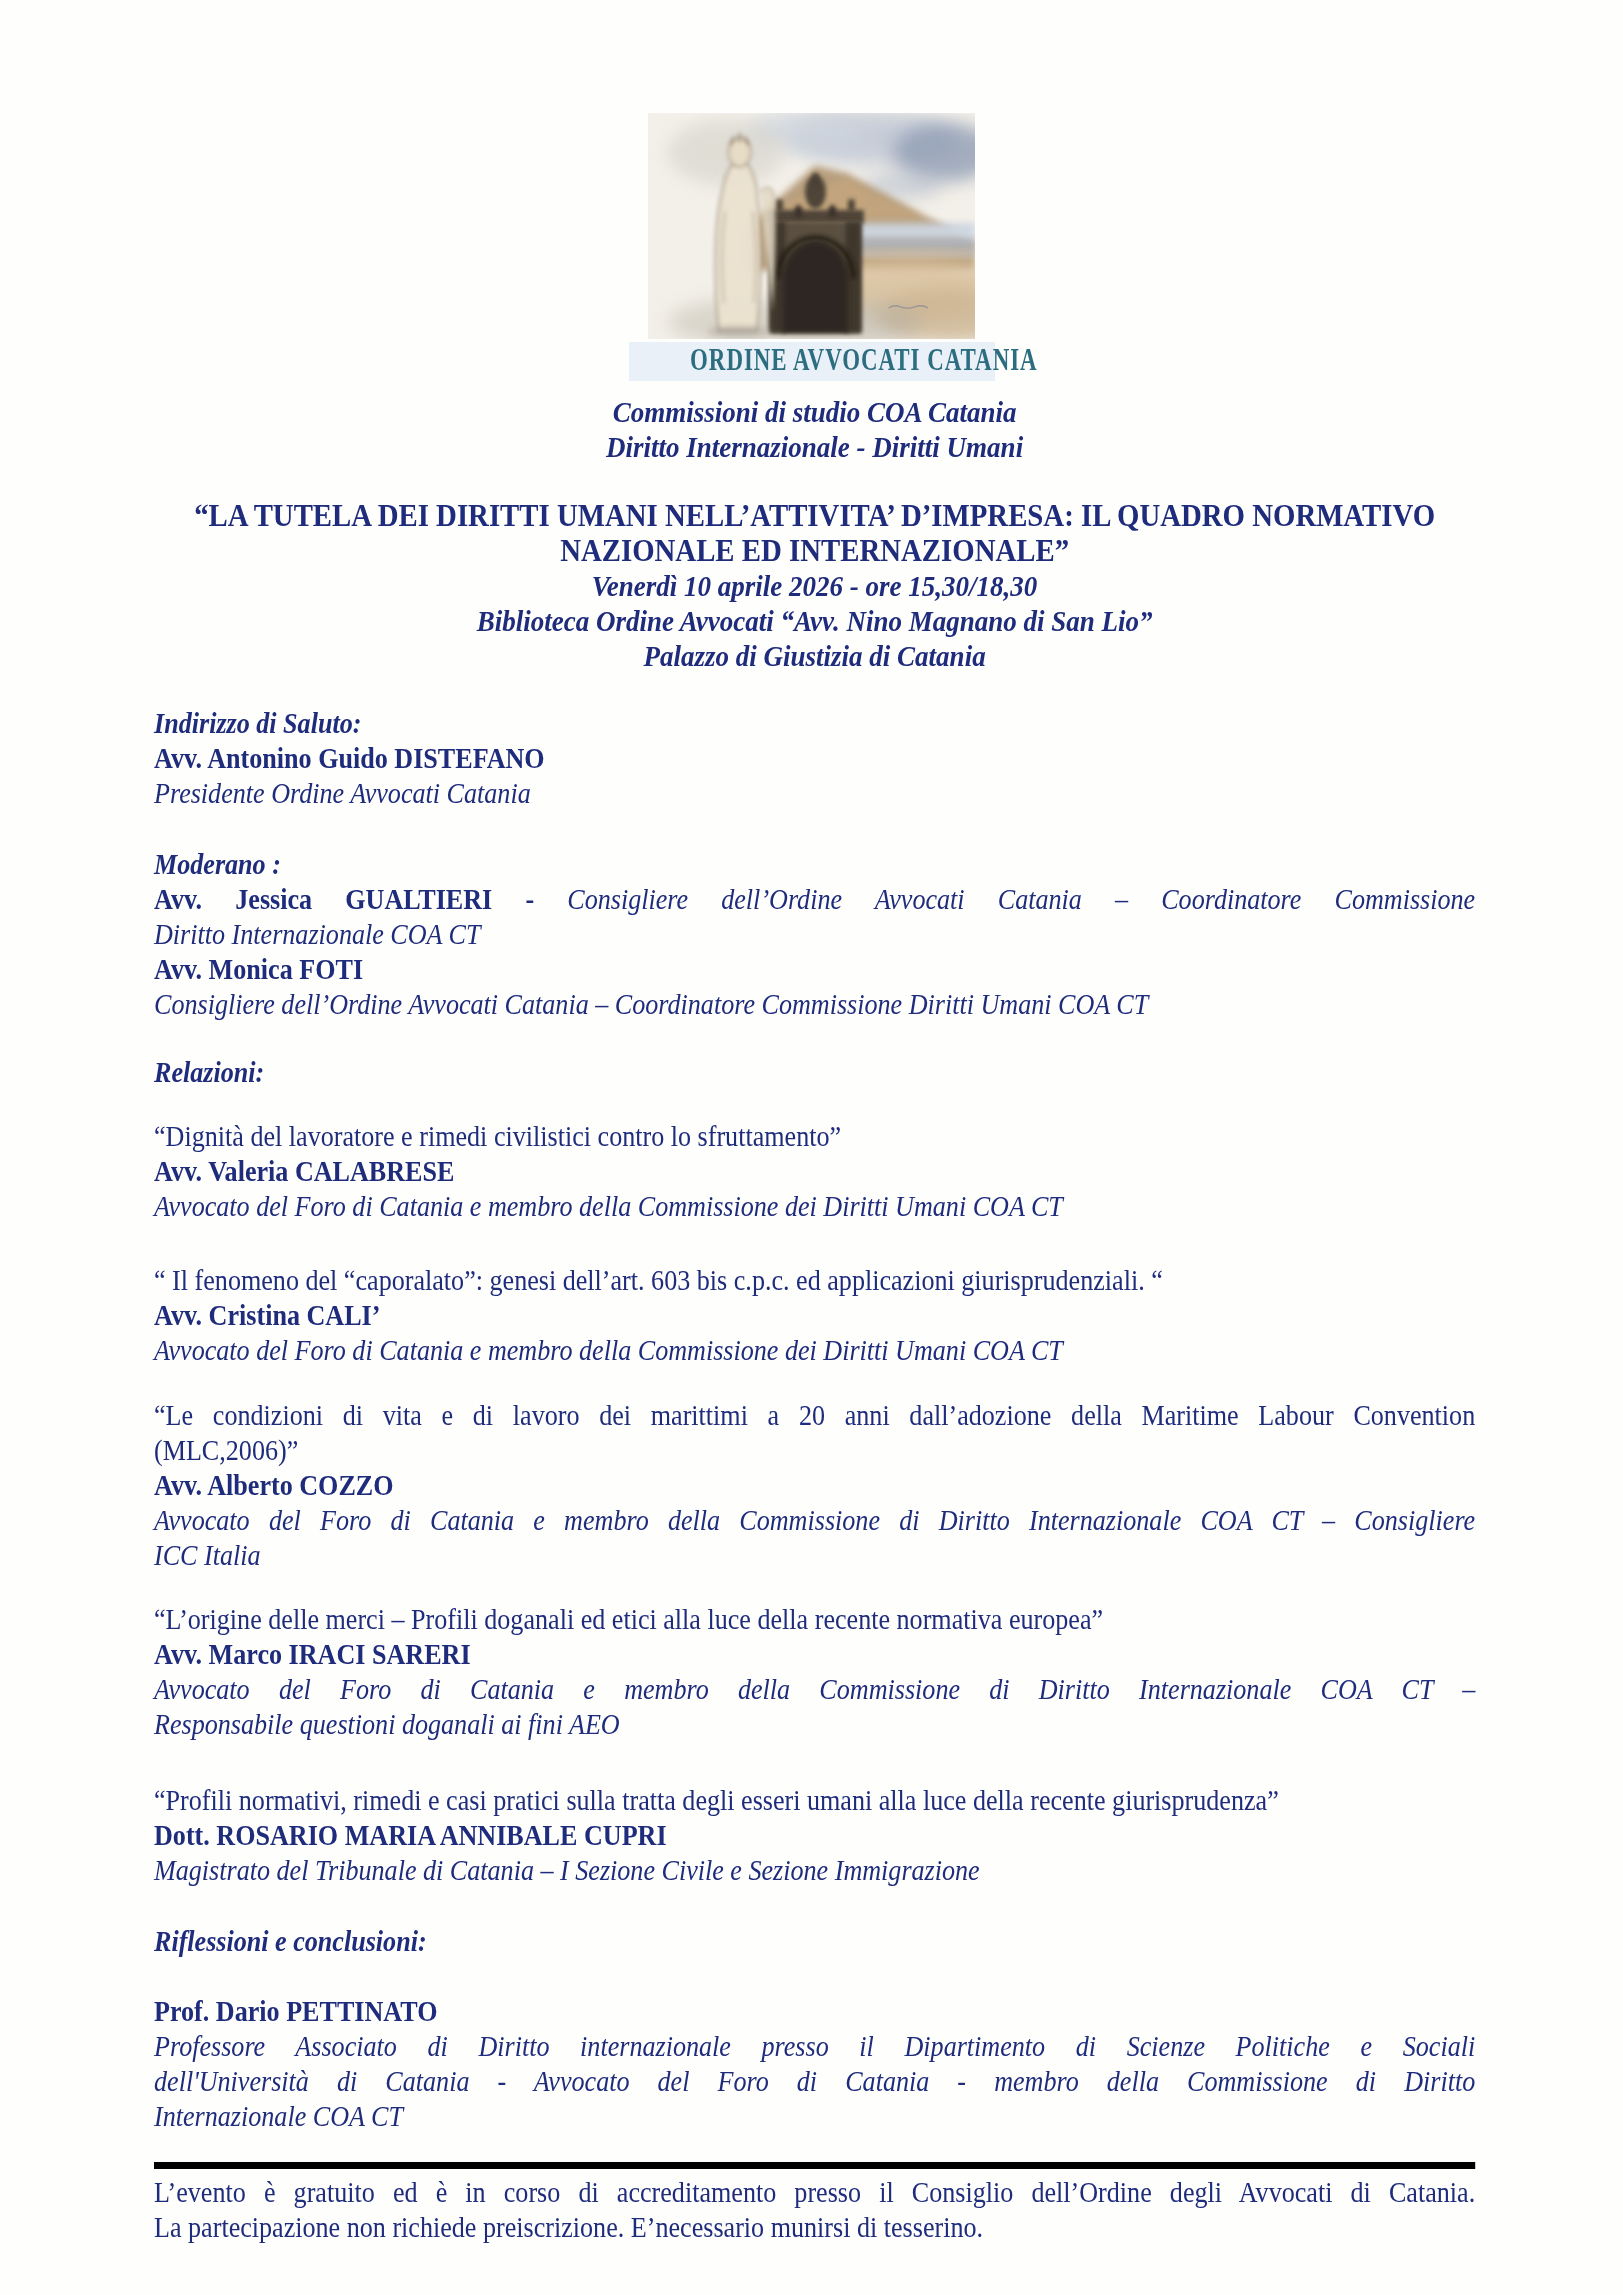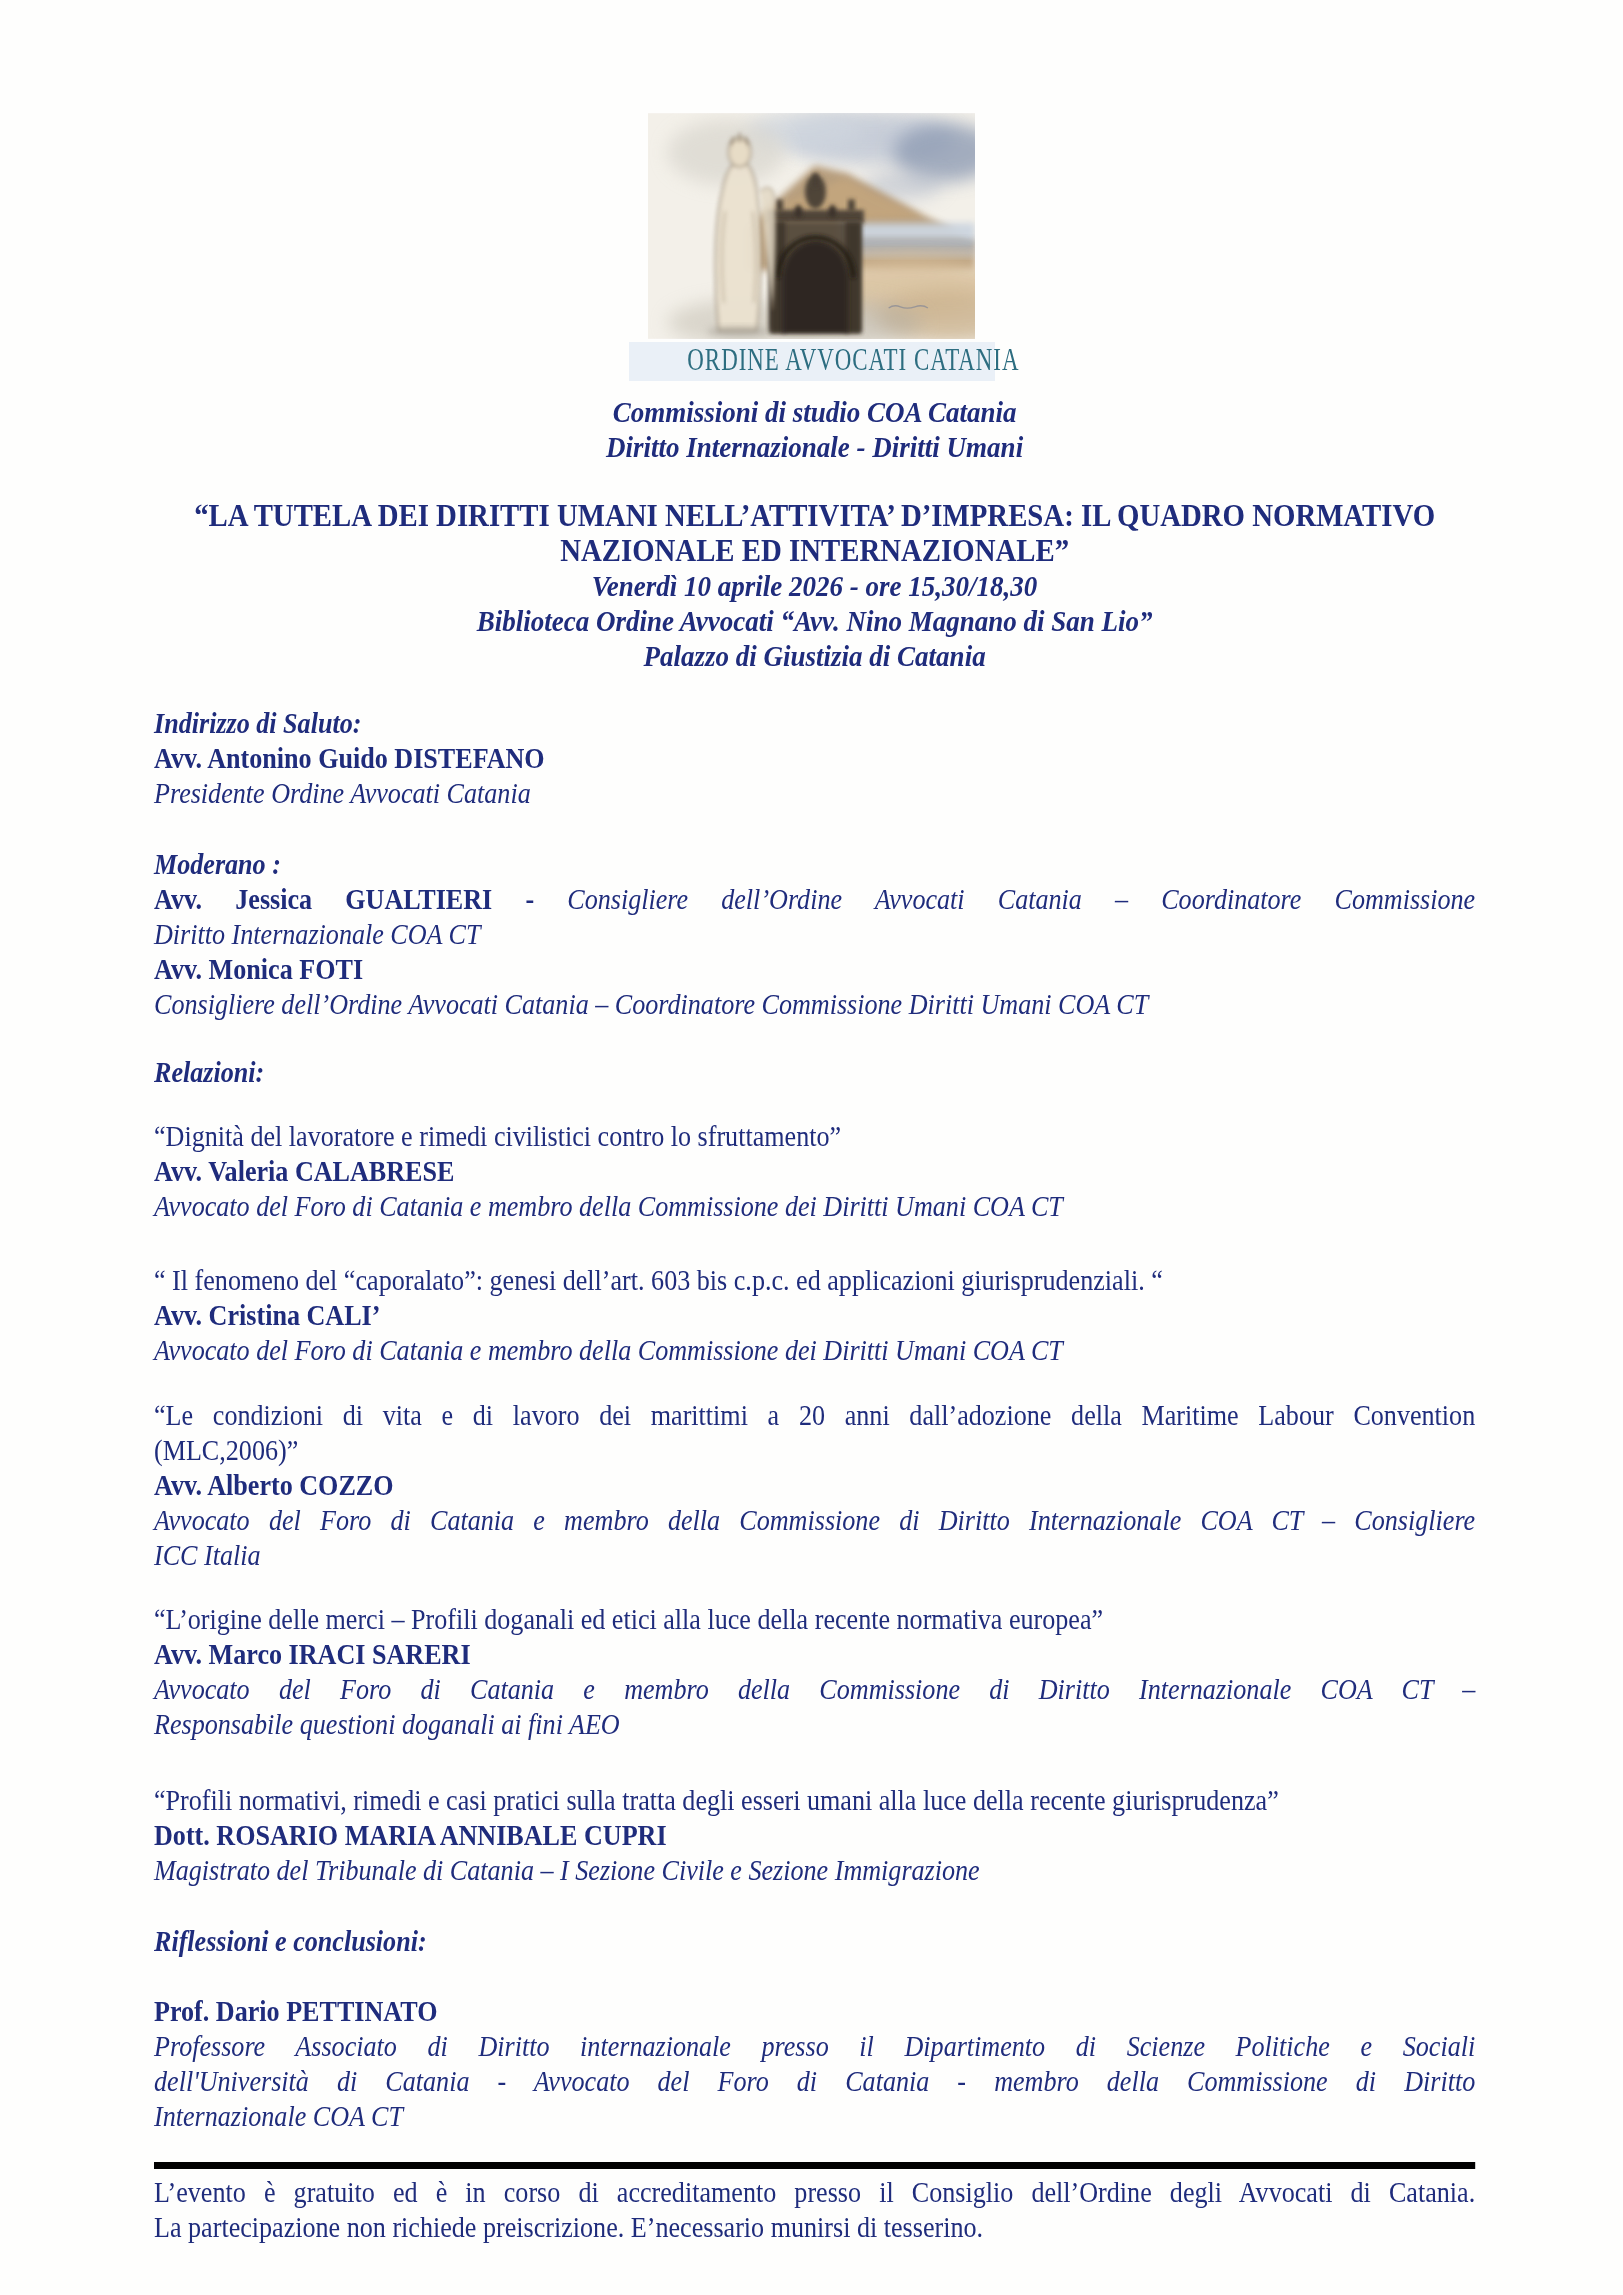--- a/index.html
+++ b/index.html
@@ -10,21 +10,21 @@
     background:#fefefd;
     overflow:hidden;
     font-family:"Liberation Serif", serif;
     color:#1f2c7c;
   }
   
   .logo-wrap{ width:366px; margin:0 auto; padding-top:113px; }
   .logo-art{ display:block; margin:0 auto; }
   .logo-caption-strip{
     margin-top:2.6px; width:366px; background:#eaf0f7;
-    text-align:center; padding:1.3px 0 3.9px 0;
+    text-align:center; padding:1.3px 0 3.9px 0;font-weight:bold;
   }
   .logo-caption{
     display:inline-block;
     font-size:31px; line-height:34px; letter-spacing:1.3px;
     color:#2d6d80;
     transform:scaleX(0.74); transform-origin:50% 50%;
     white-space:nowrap;
   }
   
   .text-col{

